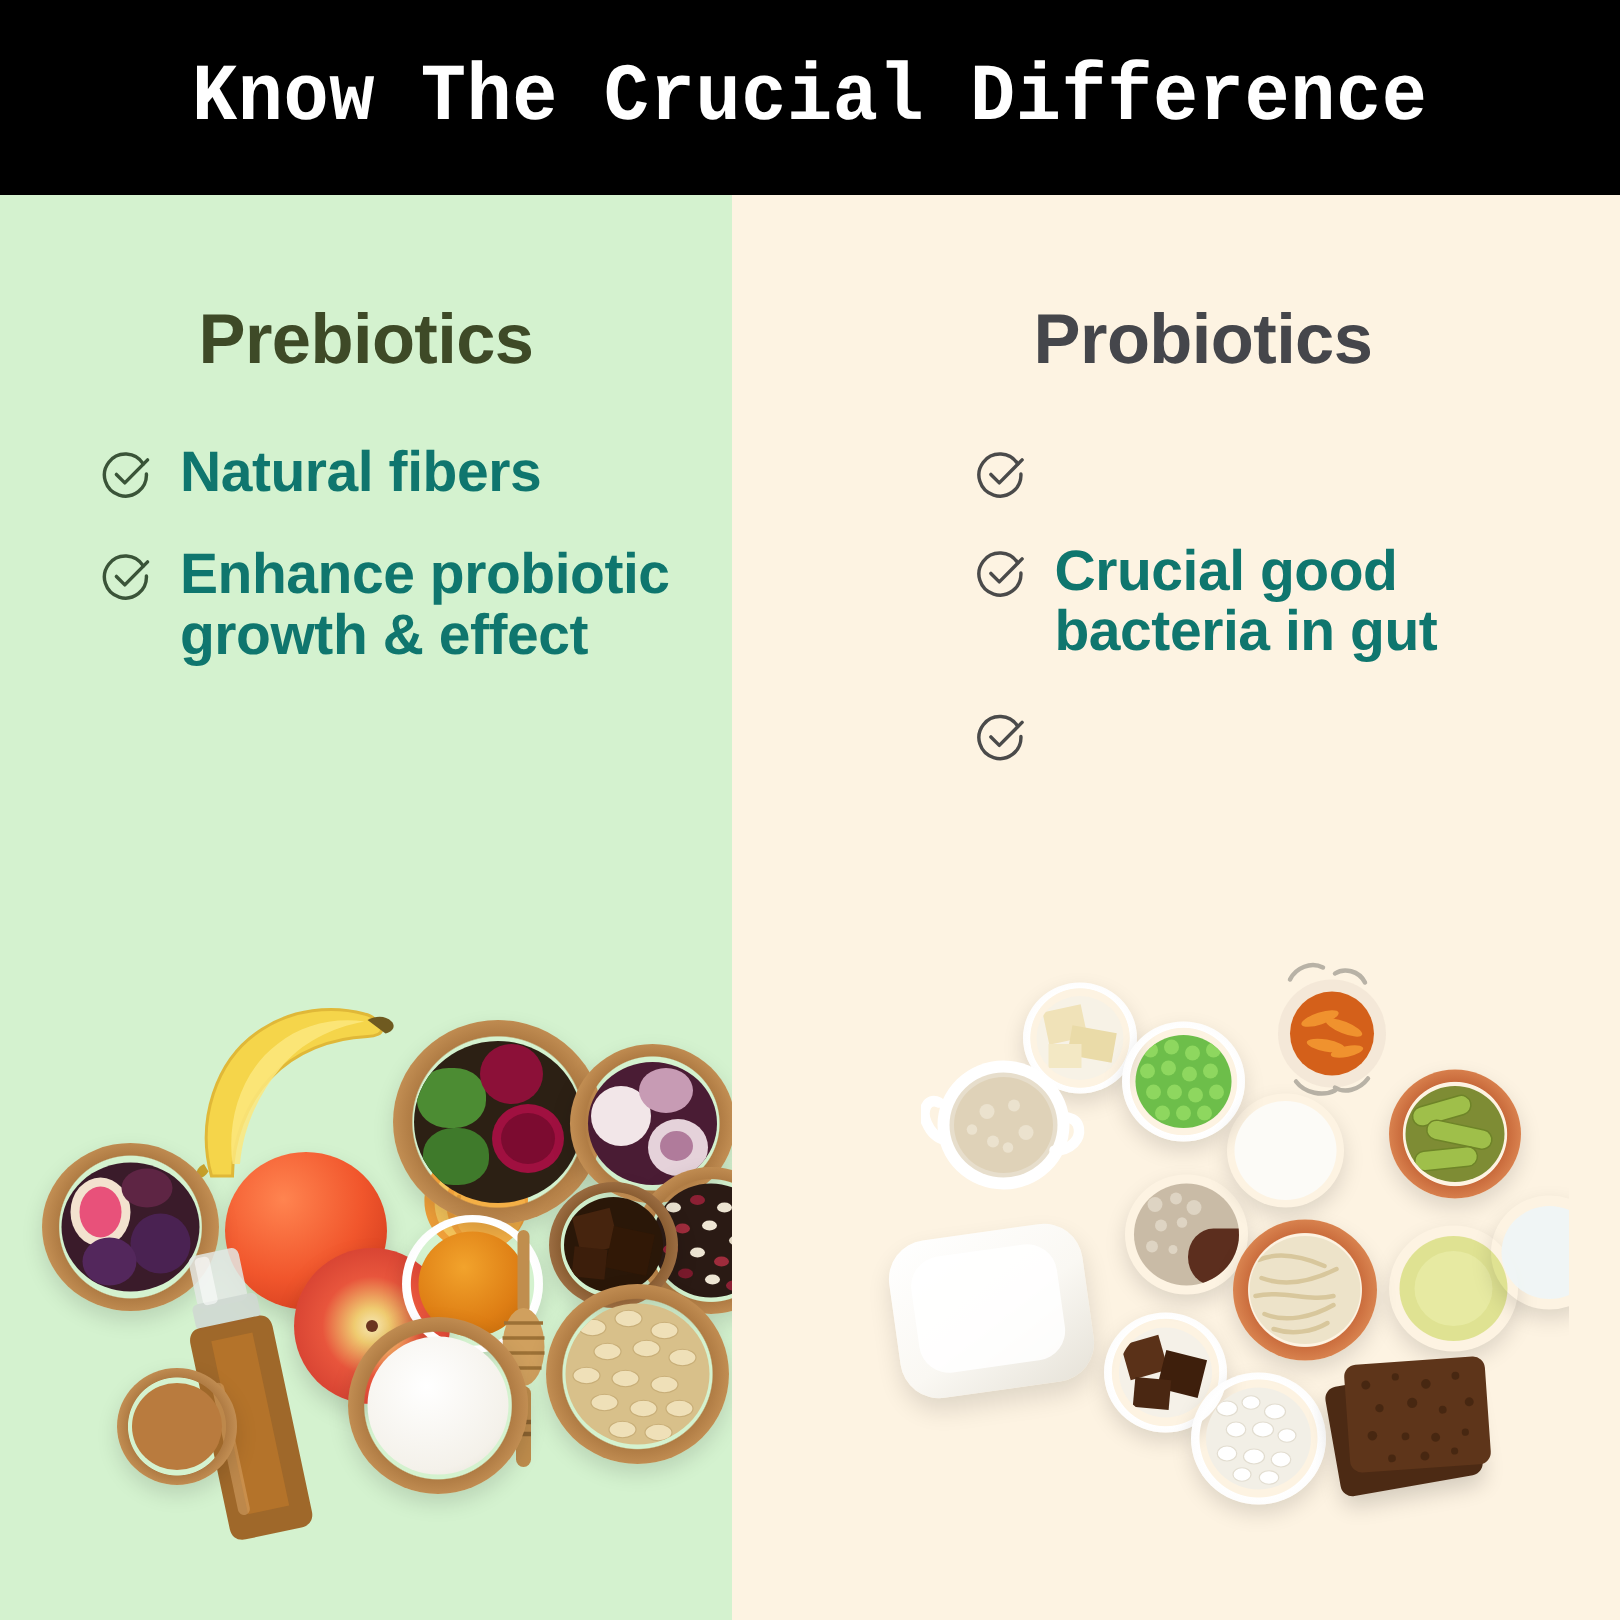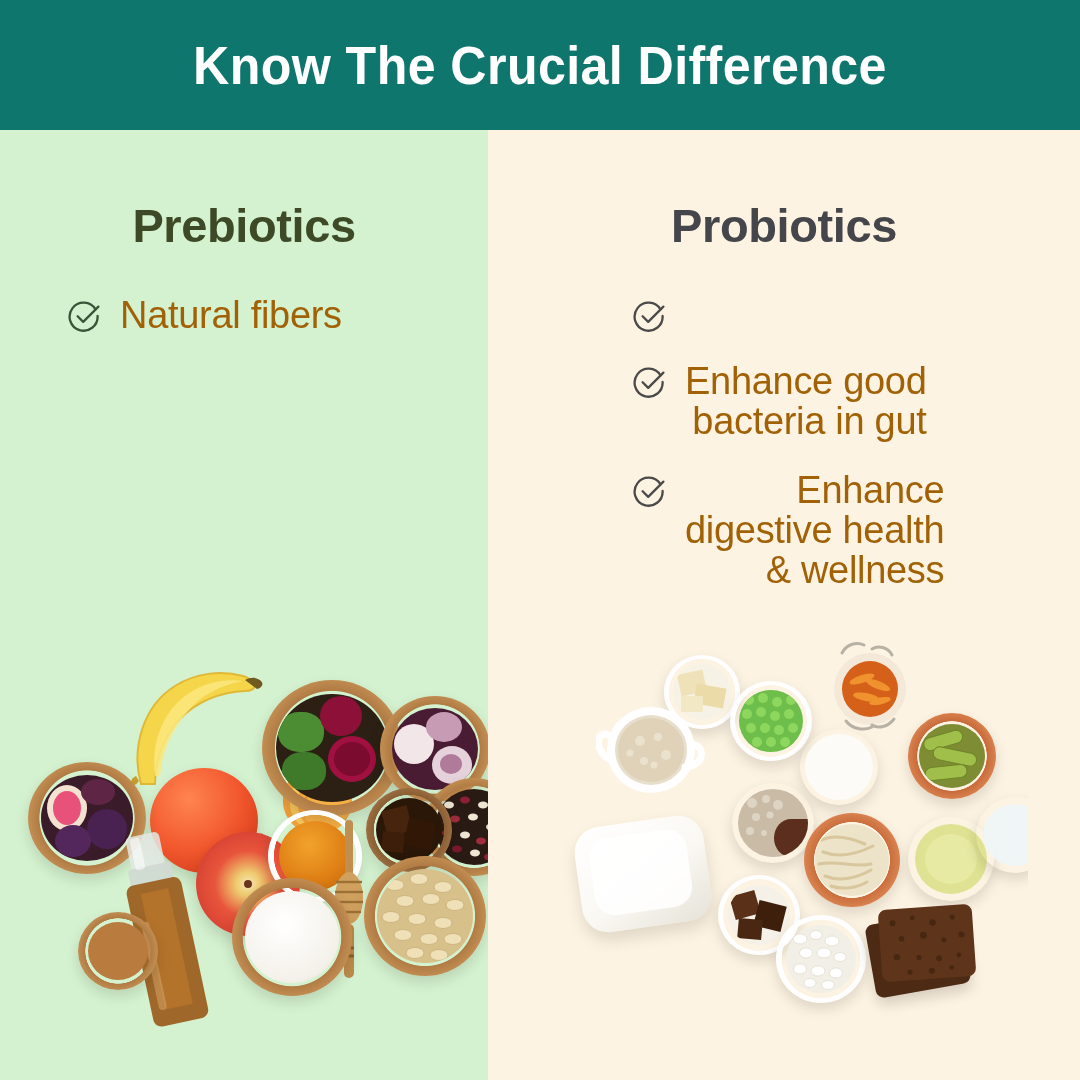--- a/index.html
+++ b/index.html
@@ -7,36 +7,36 @@
     width:1080px;height:1080px;
     font-family:"Liberation Sans","DejaVu Sans",sans-serif;
     background:#FDF3E2;
     overflow:hidden;
   }
   #root{position:relative;width:1080px;height:1080px;}
 
   
   .header{
     position:absolute;left:0;top:0;width:1080px;height:130px;
-    background:#0f766e;
-    display:flex;align-items:center;justify-content:center;
+    background:#000000;
+    display:flex;align-items:center;justify-content:center;font-family:Liberation Mono, monospace;
   }
   .header-title{
     color:#FFFFFF;
     font-size:54px;font-weight:bold;
     letter-spacing:0.4px;
     transform:scaleX(0.93);
     white-space:nowrap;
   }
 
   
   .panels{position:absolute;left:0;top:130px;width:1080px;height:950px;}
   .panel{position:absolute;top:0;height:950px;width:488px;overflow:hidden;}
   .panel-left{left:0;background:#D4F2CF;}
-  .panel-right{left:540px;background:#FDF3E2;}
+  .panel-right{left:558px;background:#FDF3E2;}
 
   .col-title{
     position:absolute;top:68px;width:100%;text-align:center;
     font-size:47px;font-weight:bold;letter-spacing:-0.4px;
   }
   .panel-left .col-title{color:#3E4A27;}
   .panel-right .col-title{color:#45464B;}
 
   
   .vs-badge{
@@ -49,24 +49,23 @@
     color:#FFFFFF;font-size:32px;font-weight:bold;letter-spacing:0.5px;
   }
 
   
   .list{position:absolute;top:165px;width:100%;}
   .list-left{left:0;padding-left:68px;}
   .list-right{left:0;padding-left:93px;}
   .item{display:flex;align-items:flex-start;margin-bottom:28px;}
   .item .ico{flex:0 0 auto;width:34px;height:34px;margin-top:4px;margin-right:18px;}
   .item .txt{
-    font-size:38px;font-weight:normal;color:#a16207;
+    font-size:38px;font-weight:bold;color:#0f766e;
     line-height:1.06;letter-spacing:-0.3px;white-space:pre-line;
     max-width:410px;
-    text-align:right;
   }
   .panel-right .item .txt{max-width:360px;}
 
   
   .collage{position:absolute;left:0;width:540px;height:420px;}
   .collage-left{top:530px;}
   .collage-right{top:495px;}
   .f{position:absolute;}
   .bowl{border-radius:50%;box-shadow:0 6px 14px rgba(0,0,0,0.13);}
   .wood{background:
@@ -96,20 +95,30 @@
           <span class="ico">
             <svg viewBox="0 0 34 34" width="34" height="34">
               <path d="M27.5 10.3a14 14 0 1 0 2.1 6.7" fill="none" stroke="#3A5438" stroke-width="2.3" stroke-linecap="round"></path>
               <path d="M9.6 17.3l5.6 5.6L30.4 7.6" fill="none" stroke="#3A5438" stroke-width="2.3" stroke-linecap="round" stroke-linejoin="round"></path>
             </svg>
           </span>
           <span class="txt">Natural fibers</span>
         </div>
 
 
+        <div class="item">
+          <span class="ico">
+            <svg viewBox="0 0 34 34" width="34" height="34">
+              <path d="M27.5 10.3a14 14 0 1 0 2.1 6.7" fill="none" stroke="#3A5438" stroke-width="2.3" stroke-linecap="round"></path>
+              <path d="M9.6 17.3l5.6 5.6L30.4 7.6" fill="none" stroke="#3A5438" stroke-width="2.3" stroke-linecap="round" stroke-linejoin="round"></path>
+            </svg>
+          </span>
+          <span class="txt">Enhance probiotic
+growth &amp; effect</span>
+        </div>
 
       </div>
 
       <div class="collage collage-left">
 
         <div class="f" style="left:125px;top:6px;width:160px;height:120px;">
           <svg viewBox="0 0 160 120" width="160" height="120">
             <path d="M16 118c-10-36 2-78 34-98 20-13 46-16 68-10 5 1 9 5 11 9 2 4-4 6-9 6-24 1-48 10-65 28-16 17-25 42-25 65z" fill="#F5D54A" stroke="#E0B838" stroke-width="2"></path>
             <path d="M30 110c-4-30 6-62 30-80 16-13 38-18 58-15-22 4-42 14-56 31-15 18-25 40-27 64z" fill="#FBE87E" opacity="0.85"></path>
             <path d="M120 14c6-3 12-3 16 1 3 3 1 7-4 8" fill="#6F5A20"></path>
@@ -284,34 +293,31 @@
           </span>
         </div>
 
         <div class="item">
           <span class="ico">
             <svg viewBox="0 0 34 34" width="34" height="34">
               <path d="M27.5 10.3a14 14 0 1 0 2.1 6.7" fill="none" stroke="#4A4A4A" stroke-width="2.3" stroke-linecap="round"></path>
               <path d="M9.6 17.3l5.6 5.6L30.4 7.6" fill="none" stroke="#4A4A4A" stroke-width="2.3" stroke-linecap="round" stroke-linejoin="round"></path>
             </svg>
           </span>
-          <span class="txt">Enhance good
+          <span class="txt">Crucial good
 bacteria in gut</span>
         </div>
 
         <div class="item">
           <span class="ico">
             <svg viewBox="0 0 34 34" width="34" height="34">
               <path d="M27.5 10.3a14 14 0 1 0 2.1 6.7" fill="none" stroke="#4A4A4A" stroke-width="2.3" stroke-linecap="round"></path>
               <path d="M9.6 17.3l5.6 5.6L30.4 7.6" fill="none" stroke="#4A4A4A" stroke-width="2.3" stroke-linecap="round" stroke-linejoin="round"></path>
             </svg>
           </span>
-          <span class="txt">Enhance
-digestive health
-&amp; wellness</span>
         </div>
 
       </div>
 
       <div class="collage collage-right">
 
         <div class="f bowl white-bowl" style="left:124px;top:30px;width:76px;height:74px;">
           <div class="inner" style="width:58px;height:56px;background:#F7F2E6;overflow:hidden;">
             <div style="position:absolute;left:6px;top:8px;width:26px;height:22px;background:#F0E2B8;transform:rotate(-12deg);"></div>
             <div style="position:absolute;left:22px;top:22px;width:30px;height:20px;background:#EADBA8;transform:rotate(10deg);"></div>

